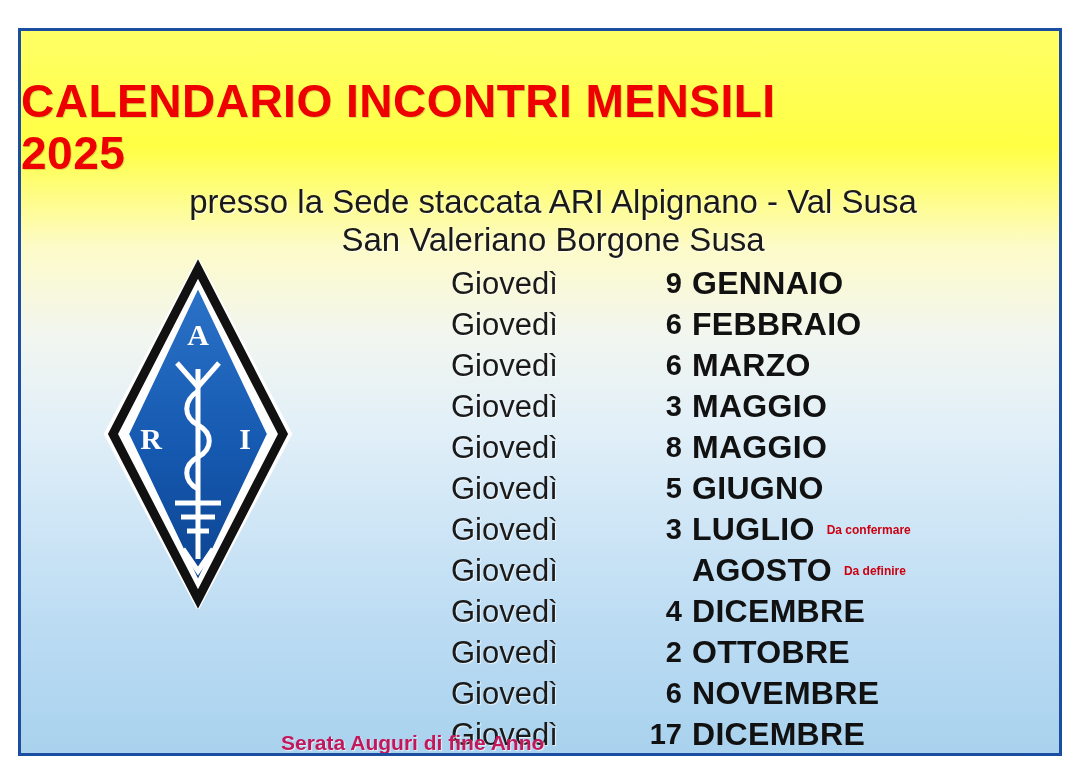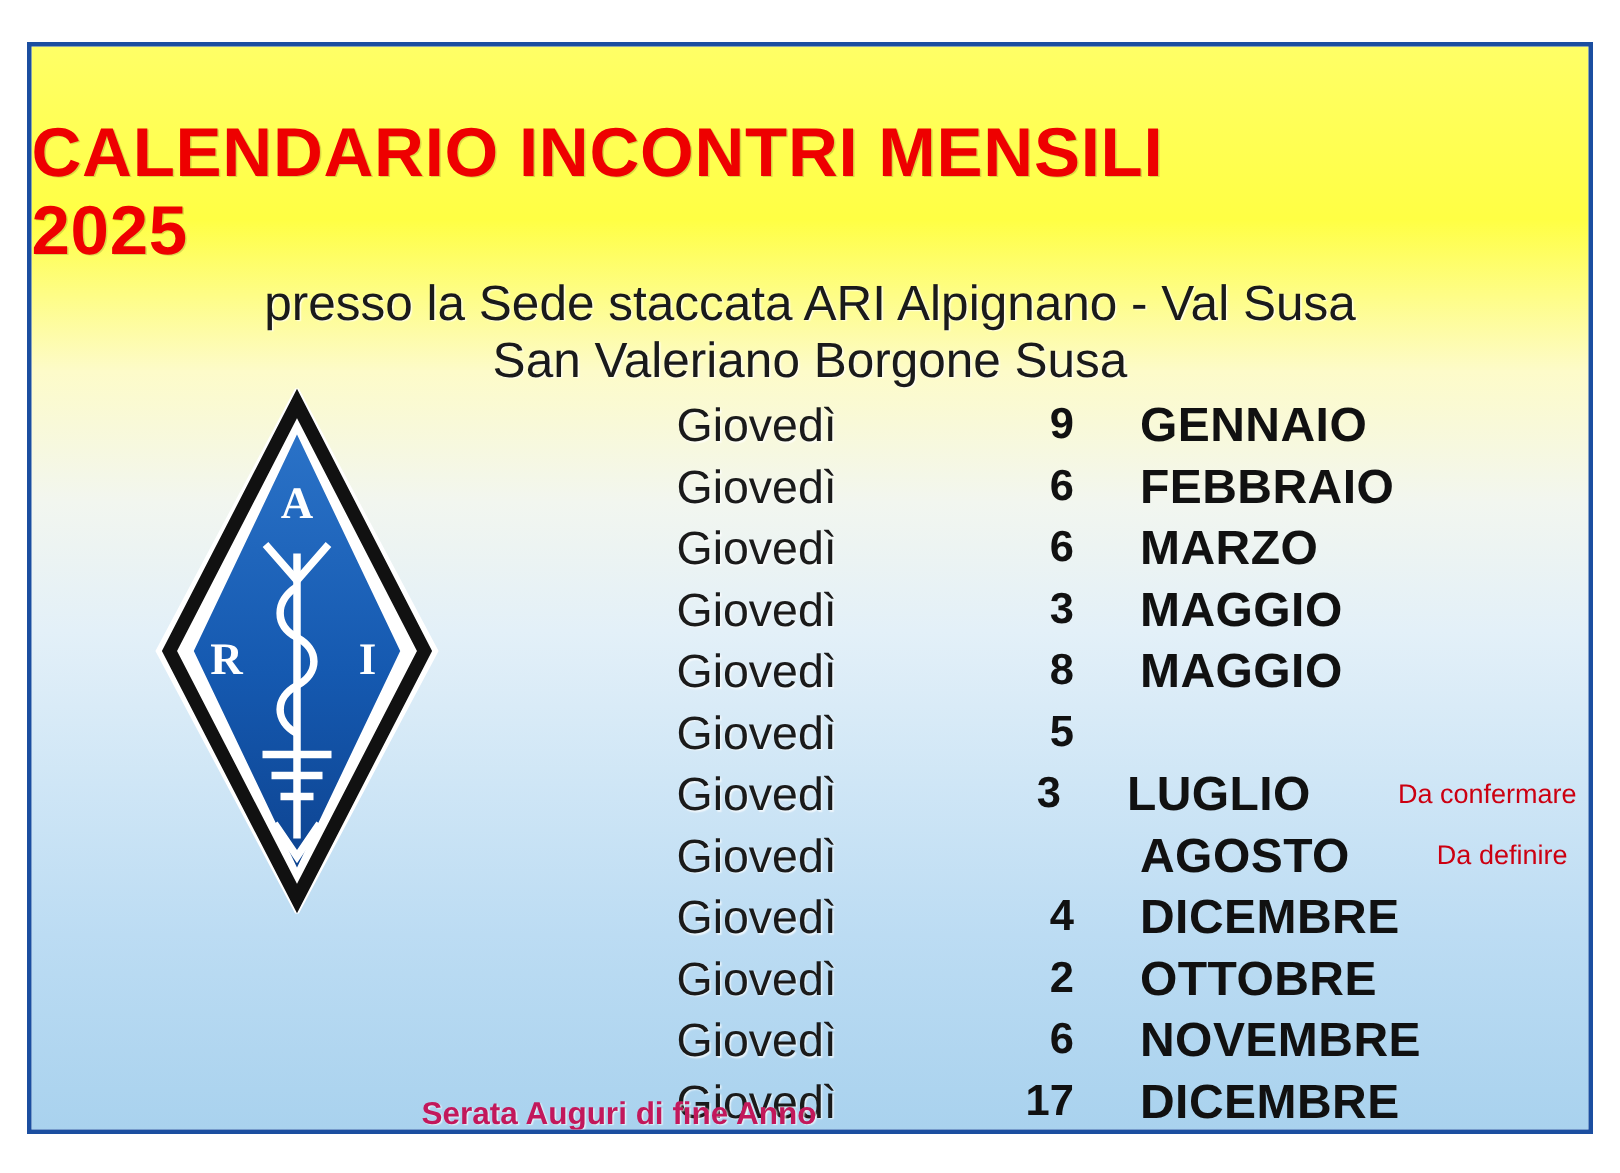--- a/index.html
+++ b/index.html
@@ -48,20 +48,21 @@
   .subtitle {
     position: absolute;
     top: 152px;
     left: 0;
     width: 100%;
     text-align: center;
     color: #1a1a1a;
     font-size: 33px;
     line-height: 38px;
     text-shadow: 1px 1px 1px rgba(255,255,255,0.8);
+    padding-left: 13px;
   }
   
   .logo {
     position: absolute;
     left: 82px;
     top: 228px;
     width: 190px;
     height: 350px;
   }
   
@@ -69,21 +70,20 @@
     position: absolute;
     left: 430px;
     top: 232px;
     width: 600px;
   }
   .row {
     position: relative;
     height: 41px;
     display: flex;
     align-items: center;
-    gap: 34px;
   }
   .day {
     width: 175px;
     text-align: left;
     font-size: 31px;
     color: #1a1a1a;
     text-shadow: 1px 1px 1px rgba(255,255,255,0.7);
   }
   .num {
     width: 56px;
@@ -93,24 +93,24 @@
     color: #111;
     padding-right: 10px;
   }
   .month {
     font-size: 32px;
     font-weight: bold;
     color: #111;
     letter-spacing: 0.3px;
   }
   .note {
-    font-size: 18px;
-    font-weight: normal;
+    font-size: 12px;
+    font-weight: bold;
     color: #cc0011;
-    margin-left: 24px;
+    margin-left: 12px;
     white-space: nowrap;
   }
   .footnote {
     position: absolute;
     left: 260px;
     top: 700px;
     font-size: 21px;
     font-weight: bold;
     color: #c2185b;
     text-shadow: 1px 1px 1px rgba(255,255,255,0.7);
@@ -184,20 +184,21 @@
     </div>
     <div class="row">
       <span class="day">Giovedì</span>
       <span class="num">8</span>
       <span class="month">MAGGIO</span>
       <span class="note"></span>
     </div>
     <div class="row">
       <span class="day">Giovedì</span>
       <span class="num">5</span>
+      <span class="month">GIUGNO</span>
       <span class="note"></span>
     </div>
     <div class="row">
       <span class="day">Giovedì</span>
       <span class="num">3</span>
       <span class="month">LUGLIO</span>
       <span class="note">Da confermare</span>
     </div>
     <div class="row">
       <span class="day">Giovedì</span>

